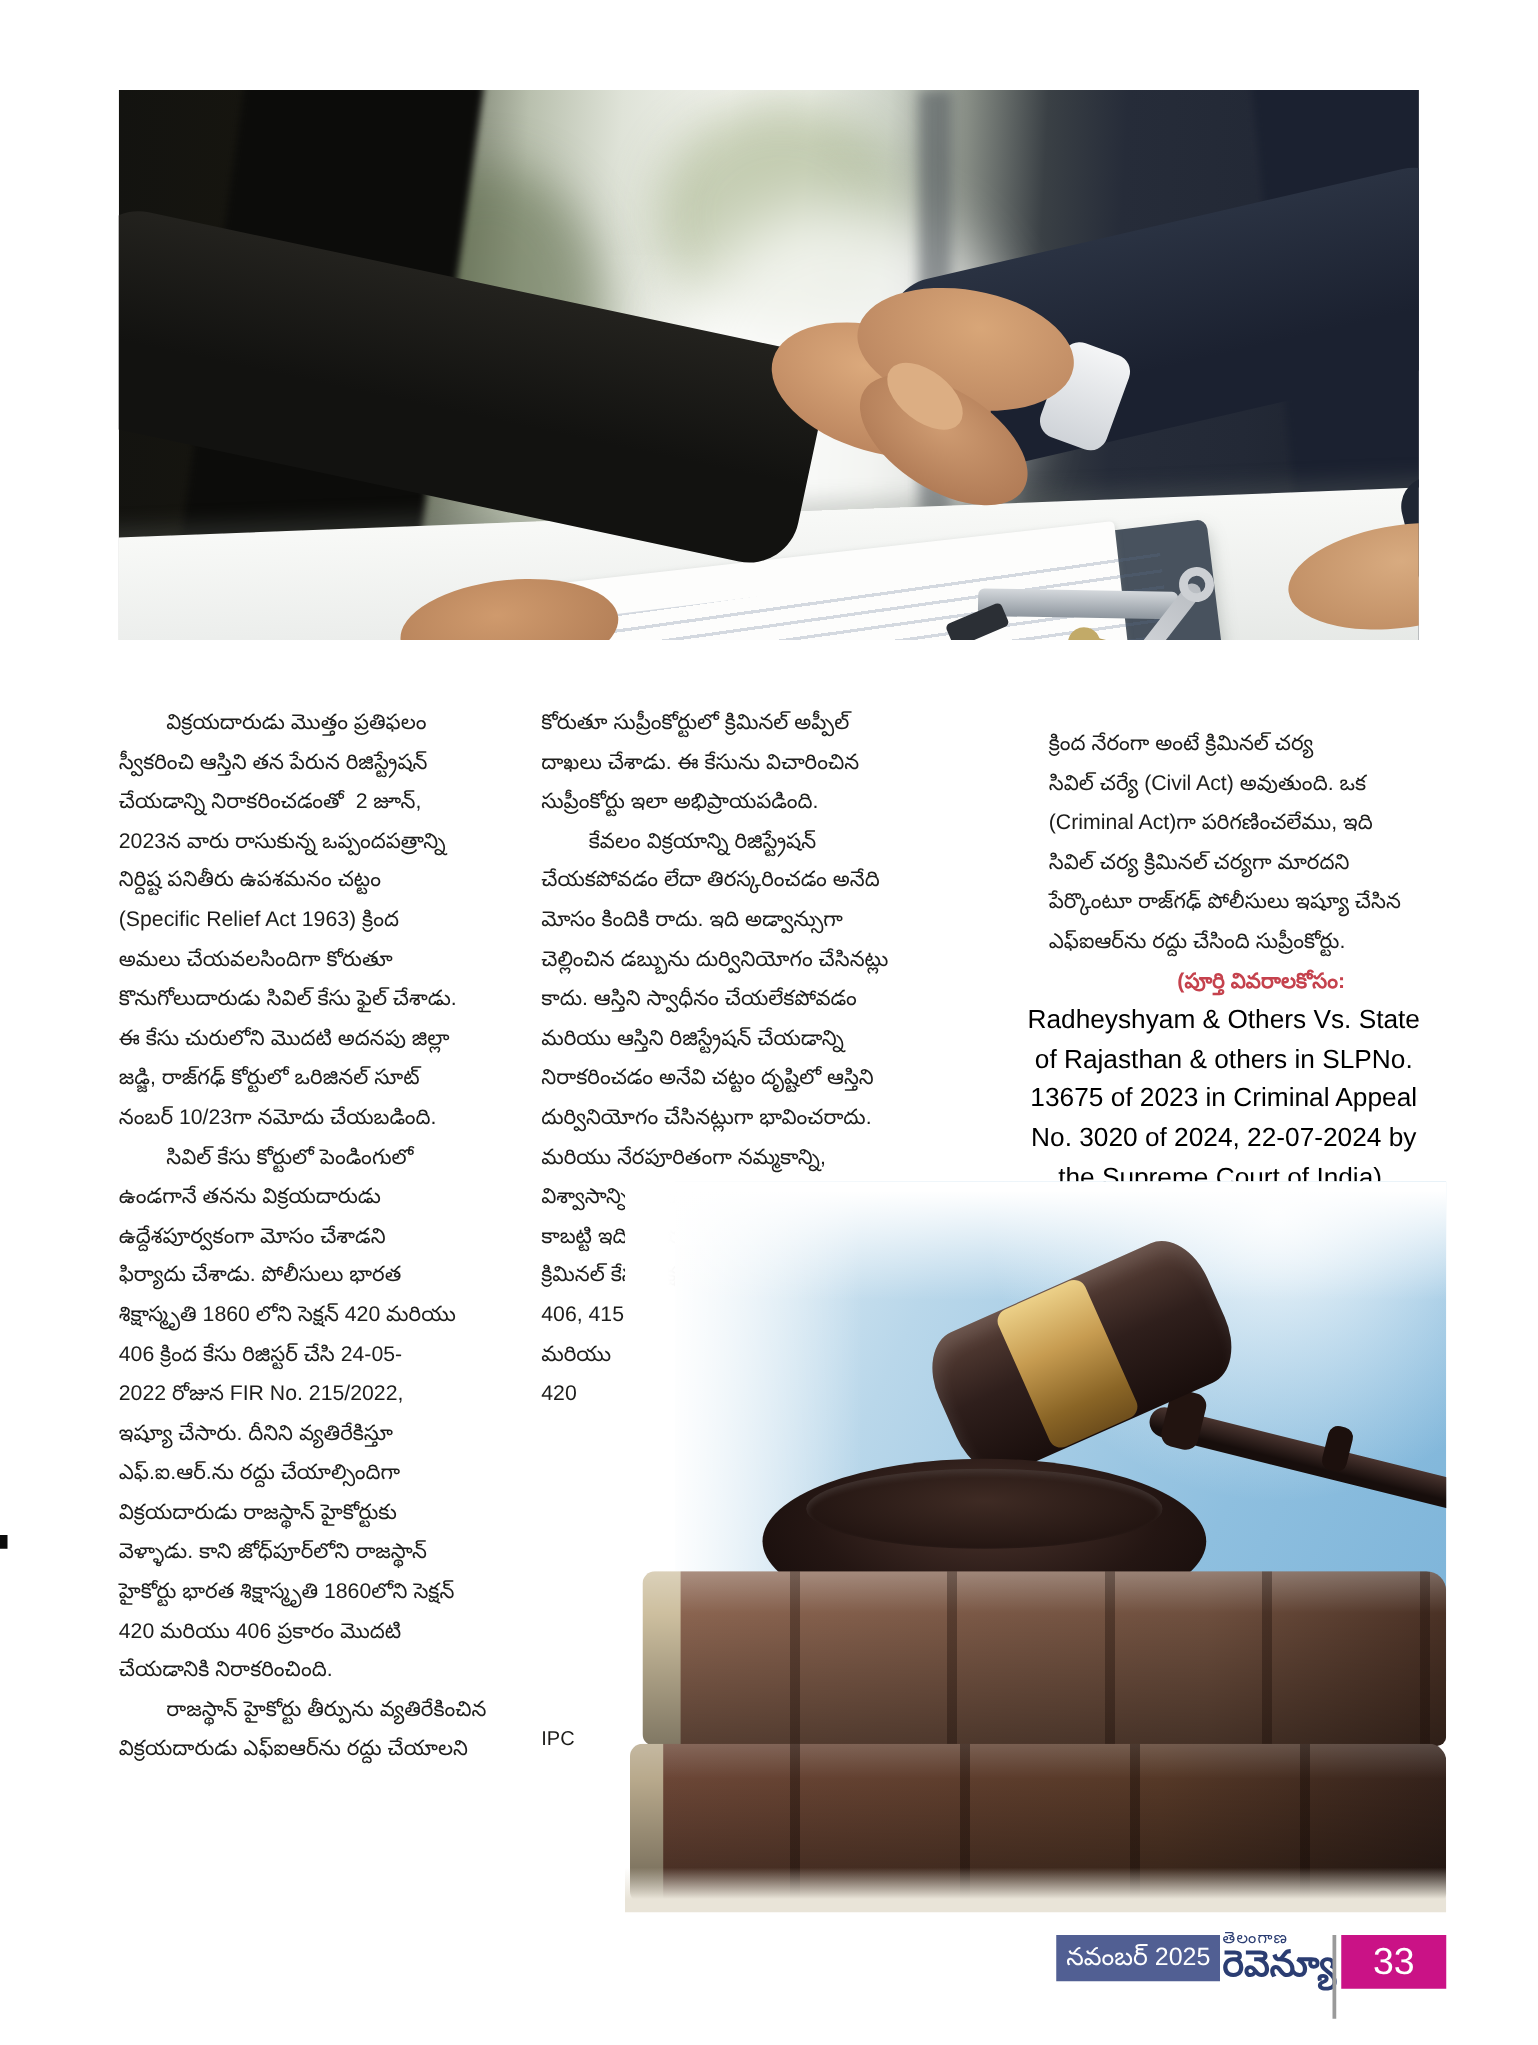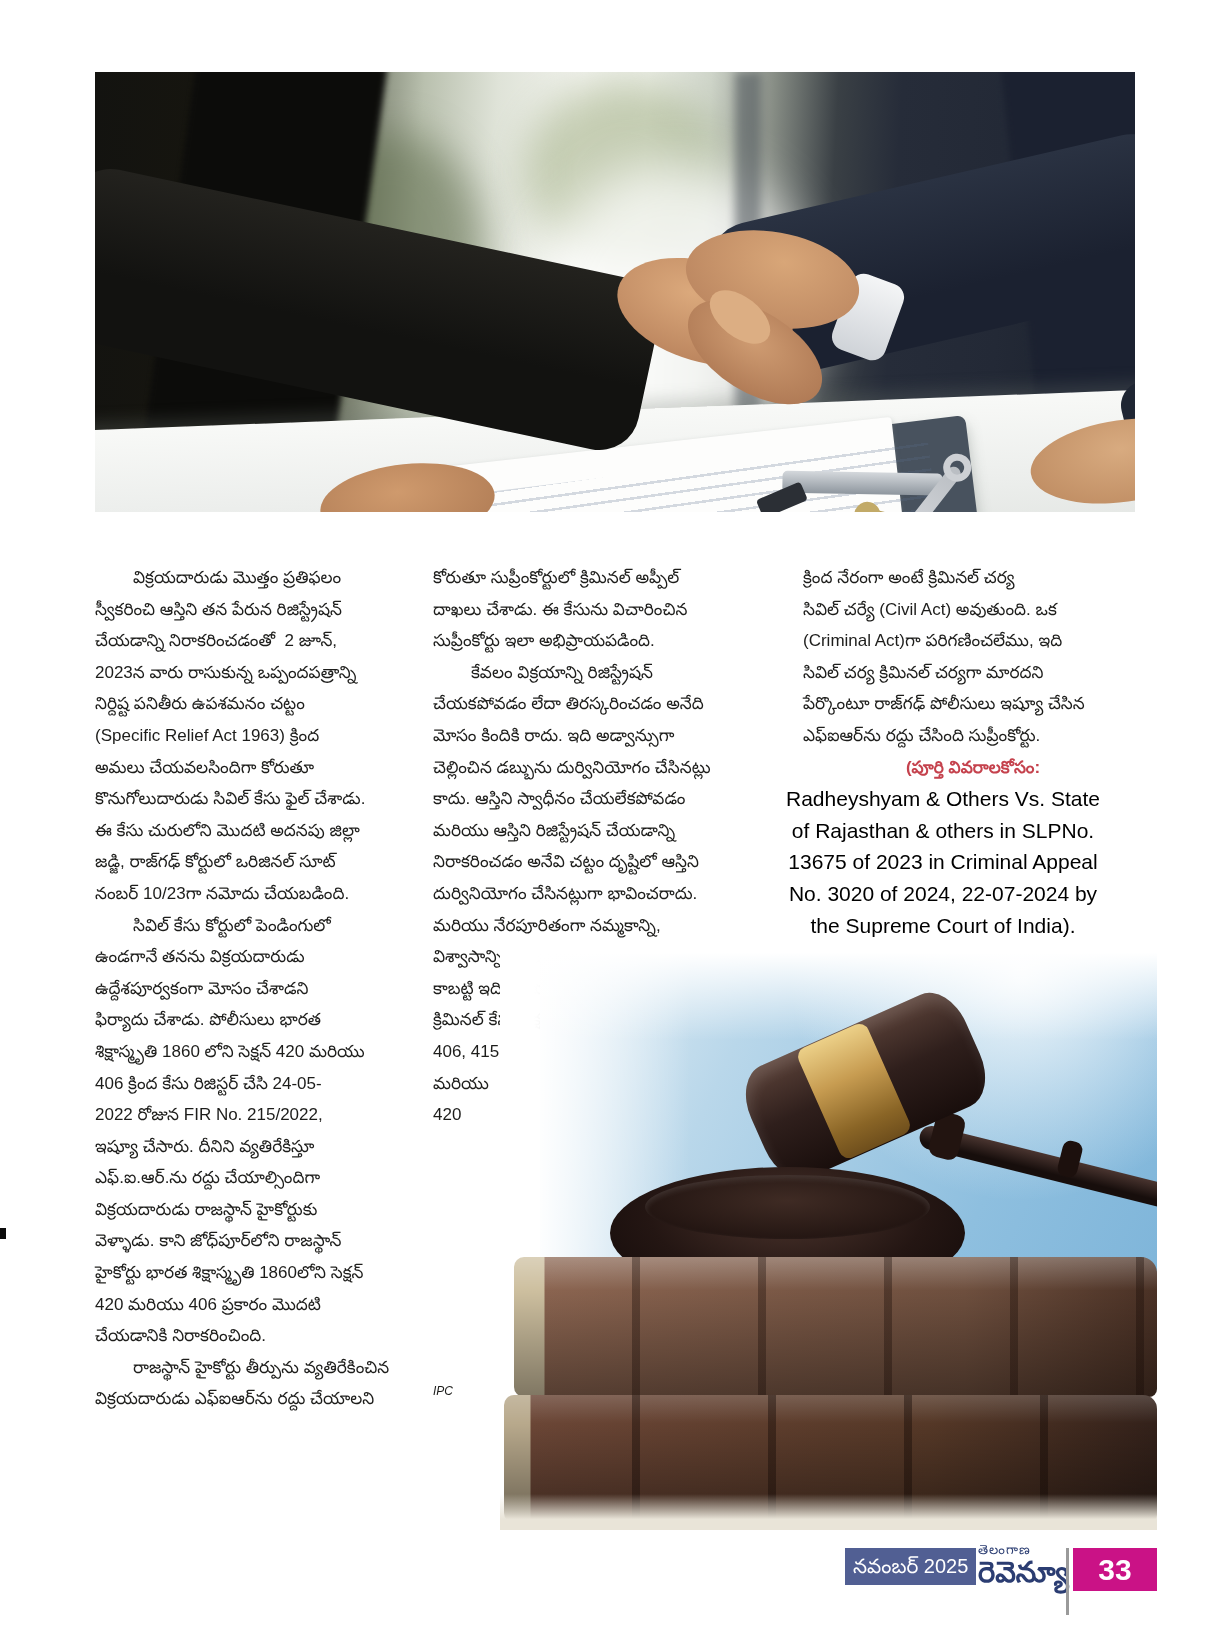--- a/index.html
+++ b/index.html
@@ -5,26 +5,26 @@
   html,body{margin:0;padding:0;background:#ffffff;}
   .page{position:relative;width:1230px;height:1636px;background:#ffffff;overflow:hidden;
         font-family:"Liberation Sans","DejaVu Sans",sans-serif;}
 
   
   .col{position:absolute;top:562px;}
   .col .line{white-space:pre;height:31.6px;line-height:31.6px;font-size:17px;color:#1d1d1b;}
   .col .indent{padding-left:38px;}
   #col1{left:95px;width:322px;}
   #col2{left:433px;width:330px;}
-  #col3{left:773px;width:340px;}
+  #col3{left:809px;width:340px;margin-top:17px;}
   #col3 .line{padding-left:30px;}
   #col3 .red-te{color:#c5424d;font-weight:bold;text-align:center;padding-left:60px;}
   #col3 .red-en{color:#000000;text-align:center;font-size:21px;padding-left:0;}
-  #ipc-label{position:absolute;left:433px;top:1376px;font-size:12px;color:#1d1d1b;
-             height:31.6px;line-height:31.6px;font-style:italic;}
+  #ipc-label{position:absolute;left:433px;top:1376px;font-size:16px;color:#1d1d1b;
+             height:31.6px;line-height:31.6px;}
 
   
   .photo-top{position:absolute;left:95px;top:72px;width:1040px;height:440px;overflow:hidden;}
   .ph-bg{position:absolute;inset:0;background:linear-gradient(93deg,
       #131310 0%,#16150f 10%,#2e2d26 17%,#6a705f 24%,#b9c0ae 31%,
       #dfe3d8 38%,#f2f3ee 46%,#eef0ea 52%,#cfd5ca 58%,#878d85 64%,
       #3a4045 70%,#262c39 76%,#232936 86%,#1a202b 100%);}
   .ph-blob{position:absolute;border-radius:50%;filter:blur(20px);}
   .ph-green1{left:200px;top:60px;width:190px;height:230px;background:#5d6b4a;opacity:.55;}
   .ph-green2{left:430px;top:10px;width:200px;height:180px;background:#8fa06c;opacity:.45;}
@@ -118,21 +118,21 @@
       background:linear-gradient(180deg,rgba(236,232,222,0),#e9e4d8 70%);}
 
   
   .f-date{position:absolute;left:845px;top:1548px;height:37px;min-width:126px;padding:0 8px;
       background:#515f93;color:#ffffff;font-size:20px;line-height:37px;text-align:right;box-sizing:border-box;}
   .f-logo{position:absolute;left:978px;top:1543px;color:#2b3d72;line-height:1;}
   .f-logo-top{display:block;font-size:13px;letter-spacing:1px;}
   .f-logo-bottom{display:block;font-size:29px;font-weight:bold;margin-top:2px;}
   .f-div{position:absolute;left:1066px;top:1548px;width:3px;height:67px;background:#9a9a9a;}
   .f-page{position:absolute;left:1073px;top:1548px;width:84px;height:43px;background:#ca1286;
-      color:#ffffff;font-size:30px;font-weight:bold;text-align:center;line-height:43px;}
+      color:#ffffff;font-size:30px;font-weight:normal;text-align:center;line-height:43px;}
   .edge-dash{position:absolute;left:0;top:1228px;width:6px;height:11px;background:#0b0b0b;}
 </style>
 </head>
 <body>
 
 <div class="page">
 
   <div class="photo-top">
     <div class="ph-bg"></div>
     <div class="ph-blob ph-green1"></div>

